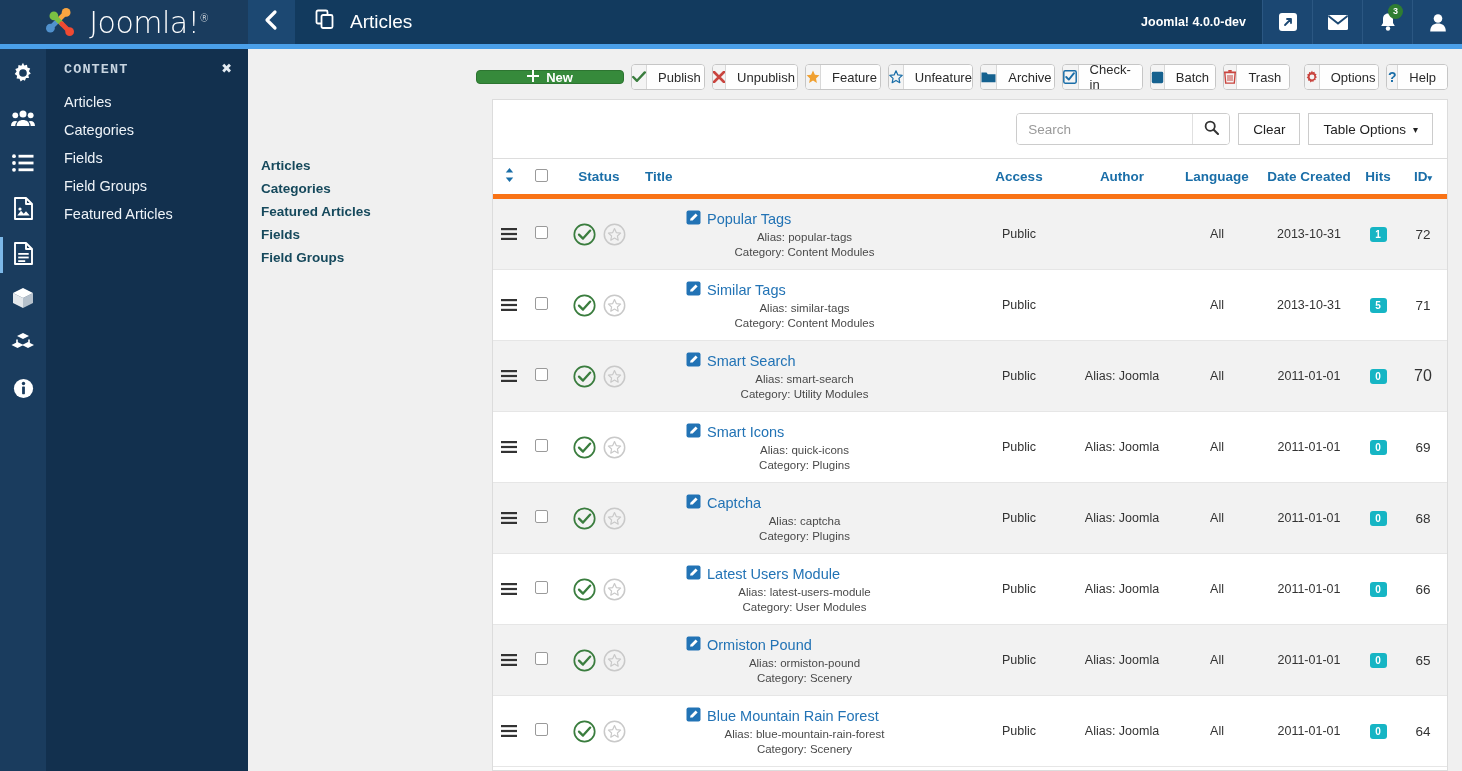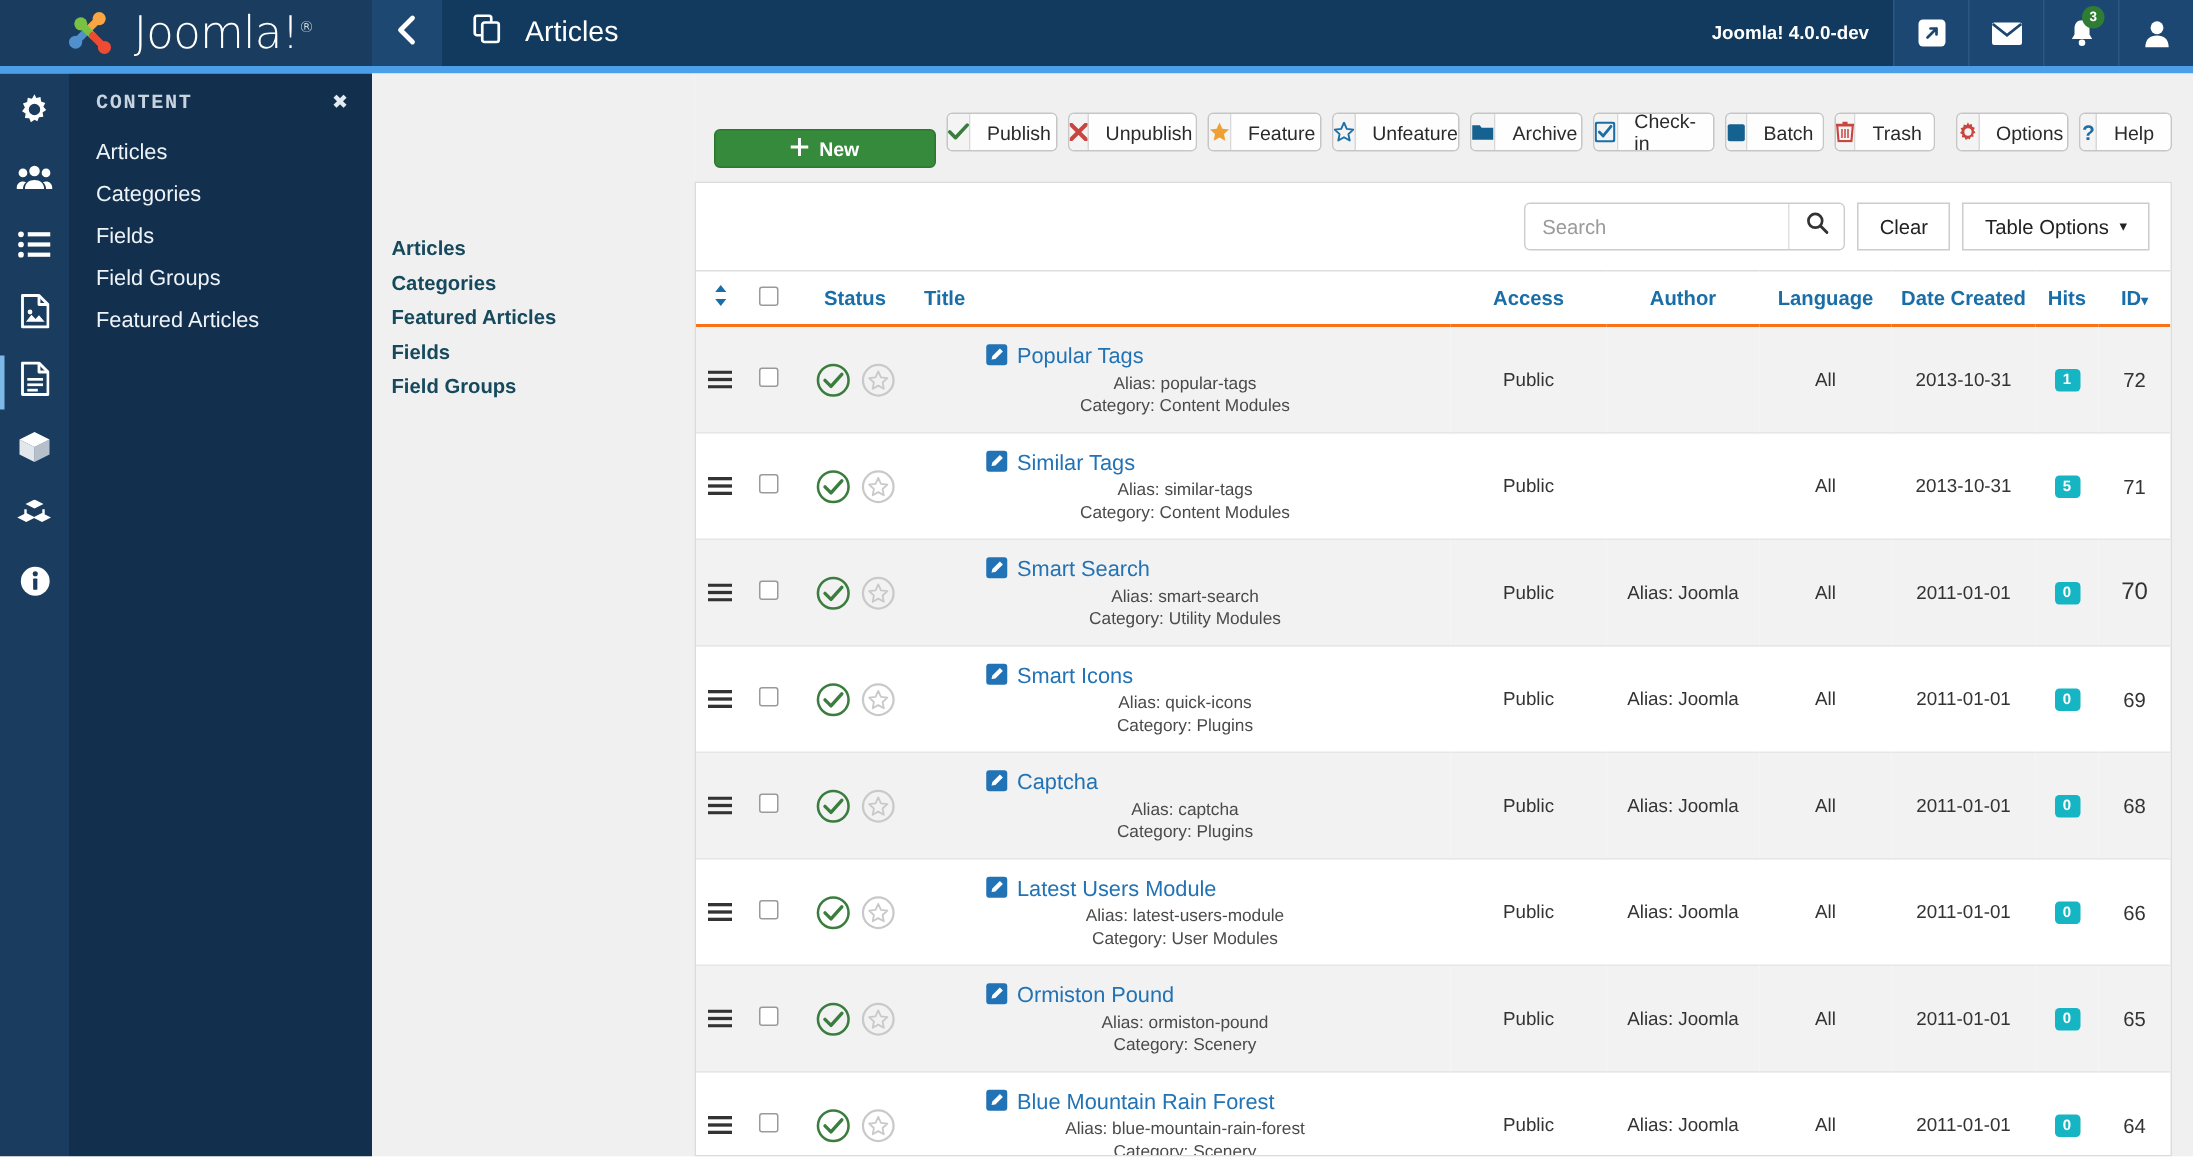--- a/index.html
+++ b/index.html
@@ -99,44 +99,43 @@
     flex-direction: column; padding: 7px 14px 0 0;
   }
 
   
   .toolbar {
     display: flex; align-items: center; gap: 7px; padding: 8px 0 9px 13px;
     flex: none; flex-wrap: nowrap;
   }
   .btn-new {
     background: #368a3b; color: #fff; border: 1px solid #2d7531; border-radius: 4px;
-    height: 26px; min-width: 148px; display: flex; align-items: center;
+    height: 14px; min-width: 148px; display: flex; align-items: center;
     justify-content: center; gap: 7px; font-size: 13px; cursor: pointer;
     font-weight: bold;
-    margin-top: 22px;
   }
   .btn-grp {
     display: flex; align-items: stretch; border: 1px solid #c6c6c6;
     border-radius: 4px; overflow: hidden; height: 26px; background: #fff;
     cursor: pointer;
   }
   .btn-grp .ic {
     width: 27px; background: #f4f4f4; border-right: 1px solid #d8d8d8;
     display: flex; align-items: center; justify-content: center;
   }
   .btn-grp .tx {
     padding: 0 11px; display: flex; align-items: center; font-size: 13px;
     color: #2a2a2a; background: #fefefe;
   }
   .tb-spacer { flex: 1; }
 
   
   .card {
     background: #fff; border: 1px solid #dcdcdc; flex: 1;
-    display: flex; flex-direction: column; margin-left: 0;
+    display: flex; flex-direction: column; margin-left: 29px;
     min-height: 0; overflow: hidden;
   }
   .searchbar {
     display: flex; justify-content: flex-end; align-items: center;
     gap: 8px; padding: 13px 14px; flex: none;
   }
   .search-grp {
     display: flex; border: 1px solid #ccc; border-radius: 4px; overflow: hidden;
     height: 32px; background: #fff;
   }
@@ -152,21 +151,21 @@
   .btn-plain {
     height: 32px; border: 1px solid #ccc; border-radius: 0; background: #fff;
     padding: 0 14px; font-size: 13.5px; color: #222; cursor: pointer;
     display: flex; align-items: center; font-family: "Liberation Sans", sans-serif;
   }
 
   
   .tbl-scroll { flex: 1; overflow: hidden; }
   table.articles { width: 100%; border-collapse: collapse; table-layout: fixed; }
   table.articles thead th {
-    border-top: 1px solid #ddd; border-bottom: 2px solid #f97316;
+    border-top: 1px solid #ddd; border-bottom: 5px solid #f97316;
     padding: 9px 4px; font-size: 13.5px; color: #1a6ea8; font-weight: bold;
     text-align: center; background: #fff; white-space: nowrap;
   }
   table.articles thead th.l { text-align: left; }
   table.articles tbody td {
     padding: 11px 4px; font-size: 12.5px; color: #333; vertical-align: middle;
     border-bottom: 1px solid #e6e6e6; text-align: center;
   }
   table.articles tbody tr.alt td { background: #f2f2f2; }
   td.title-cell { text-align: left; padding-left: 8px; }

